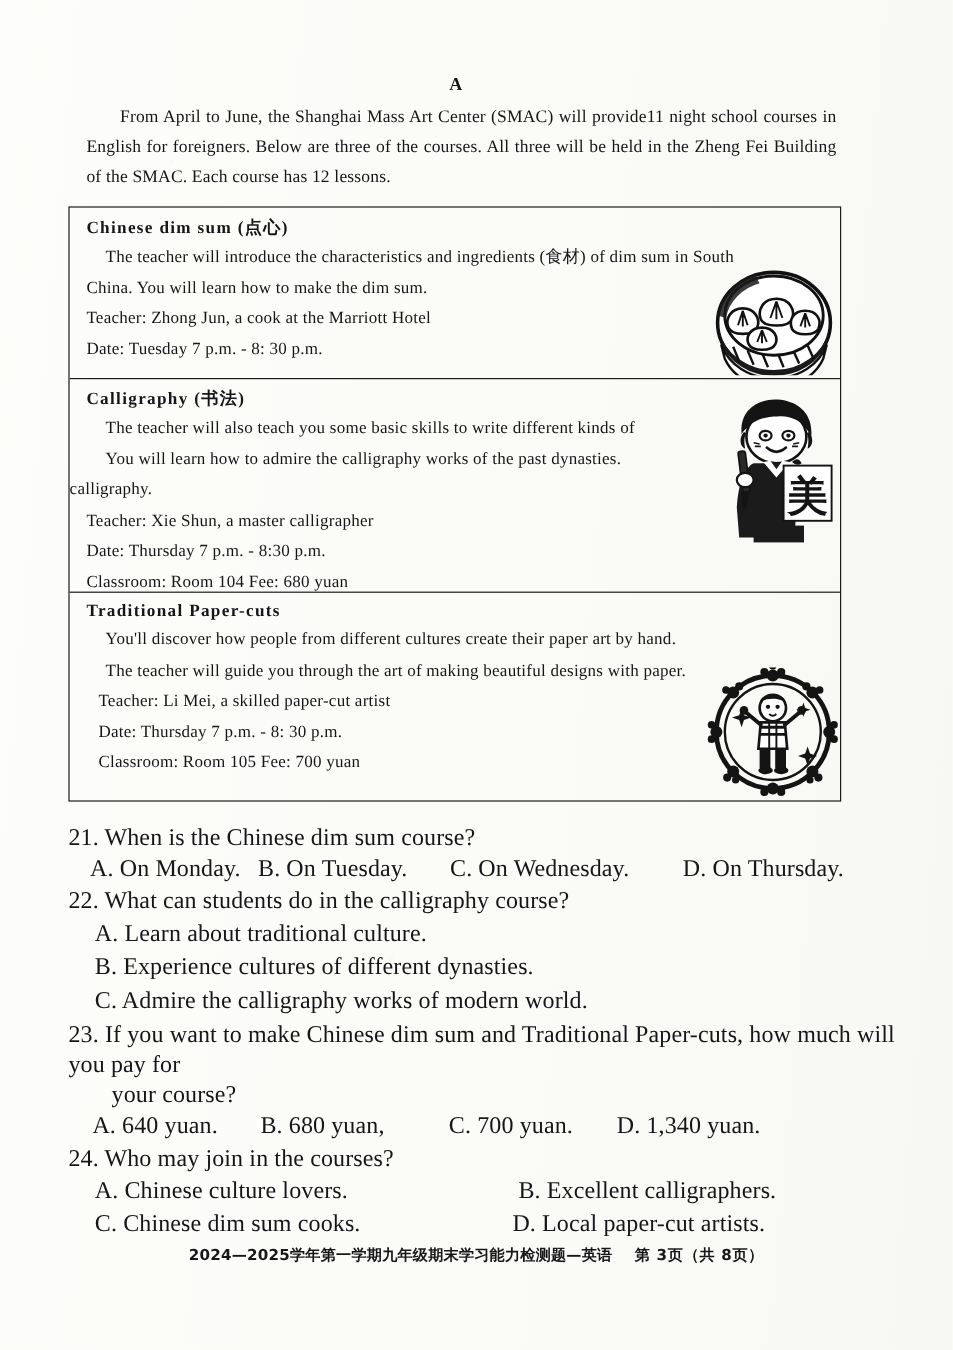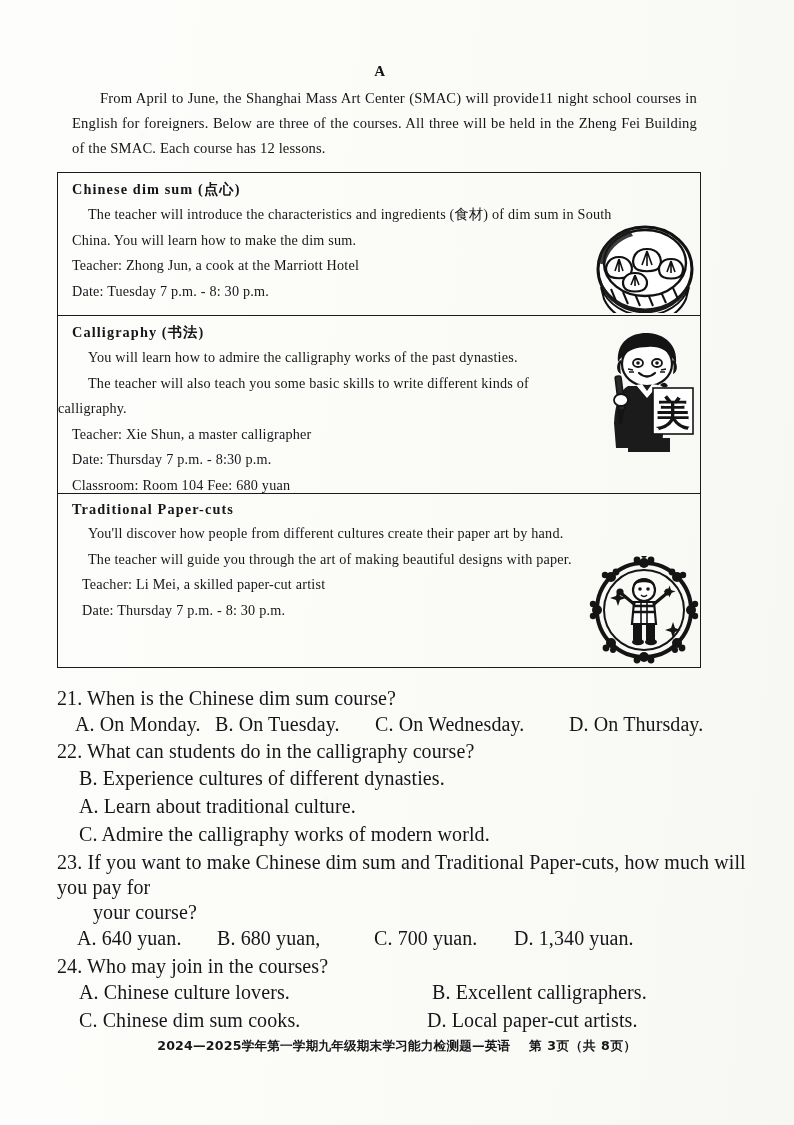--- a/index.html
+++ b/index.html
@@ -192,22 +192,22 @@
 
             <path d="M-47,-6 A47,42 0 0 1 -16,-40 l4,7 A41,36 0 0 0 -40,-4 Z" fill="#1a1a1a" opacity="0.85"></path>
           </g>
         </svg>
       </div>
     </div>
 
     <div class="course" style="height:178px;">
       <div class="course-title">Calligraphy (书法)</div>
       <div class="course-body">
+        <div class="para narrow-2">The teacher will also teach you some basic skills to write different kinds of</div>
         <div class="para narrow-2">You will learn how to admire the calligraphy works of the past dynasties.</div>
-        <div class="para narrow-2">The teacher will also teach you some basic skills to write different kinds of</div>
         <div class="line" style="margin-left:-14px;">calligraphy.</div>
         <div class="line narrow-2">Teacher: Xie Shun, a master calligrapher</div>
         <div class="line narrow-2">Date: Thursday 7 p.m. - 8:30 p.m.</div>
         <div class="line narrow-2">Classroom: Room 104 Fee: 680 yuan</div>
       </div>
       <div class="illus" style="right:2px; top:12px; width:100px; height:130px;">
         <svg width="100" height="130" viewBox="0 0 100 130">
 
           <path d="M20,34 C18,12 36,4 50,5 C66,6 80,16 78,36 C74,26 66,22 60,24 C54,17 36,17 30,26 C26,27 22,30 20,34 Z" fill="#141414"></path>
 
@@ -247,20 +247,21 @@
       </div>
     </div>
 
     <div class="course" style="height:173px;">
       <div class="course-title">Traditional Paper-cuts</div>
       <div class="course-body">
         <div class="para narrow-3">You'll discover how people from different cultures create their paper art by hand.</div>
         <div class="para narrow-3">The teacher will guide you through the art of making beautiful designs with paper.</div>
         <div class="line narrow-3" style="margin-left:10px;">Teacher: Li Mei, a skilled paper-cut artist</div>
         <div class="line narrow-3" style="margin-left:10px;">Date: Thursday 7 p.m. - 8: 30 p.m.</div>
+        <div class="line narrow-3" style="margin-left:10px;">Classroom: Room 105 Fee: 700 yuan</div>
       </div>
       <div class="illus" style="right:-6px; top:62px; width:118px; height:108px;">
         <svg width="118" height="108" viewBox="0 0 118 108">
           <g transform="translate(56,54)">
 
             <circle cx="0" cy="0" r="47" fill="none" stroke="#141414" stroke-width="4"></circle>
             <circle cx="0" cy="0" r="40" fill="none" stroke="#141414" stroke-width="2"></circle>
 
             <g fill="#141414">
               <g transform="translate(0,-47)">
@@ -356,22 +357,22 @@
         <span class="opt" style="left:512px;">D. On Thursday.</span>
       </div>
     </div>
 
     <div class="q">
       <div class="q-stem">
         <span>22.</span>
         <span>What can students do in the calligraphy course?</span>
       </div>
       <div class="opt-stack">
+        <div class="opt-line">A. Learn about traditional culture.</div>
         <div class="opt-line">B. Experience cultures of different dynasties.</div>
-        <div class="opt-line">A. Learn about traditional culture.</div>
         <div class="opt-line">C. Admire the calligraphy works of modern world.</div>
       </div>
     </div>
 
     <div class="q" style="margin-top:2px;">
       <div class="q-stem">
         <span>23.</span>
         <span>If you want to make Chinese dim sum and Traditional Paper-cuts, how much will you pay for</span>
       </div>
       <div class="q-stem-2">your course?</div>

